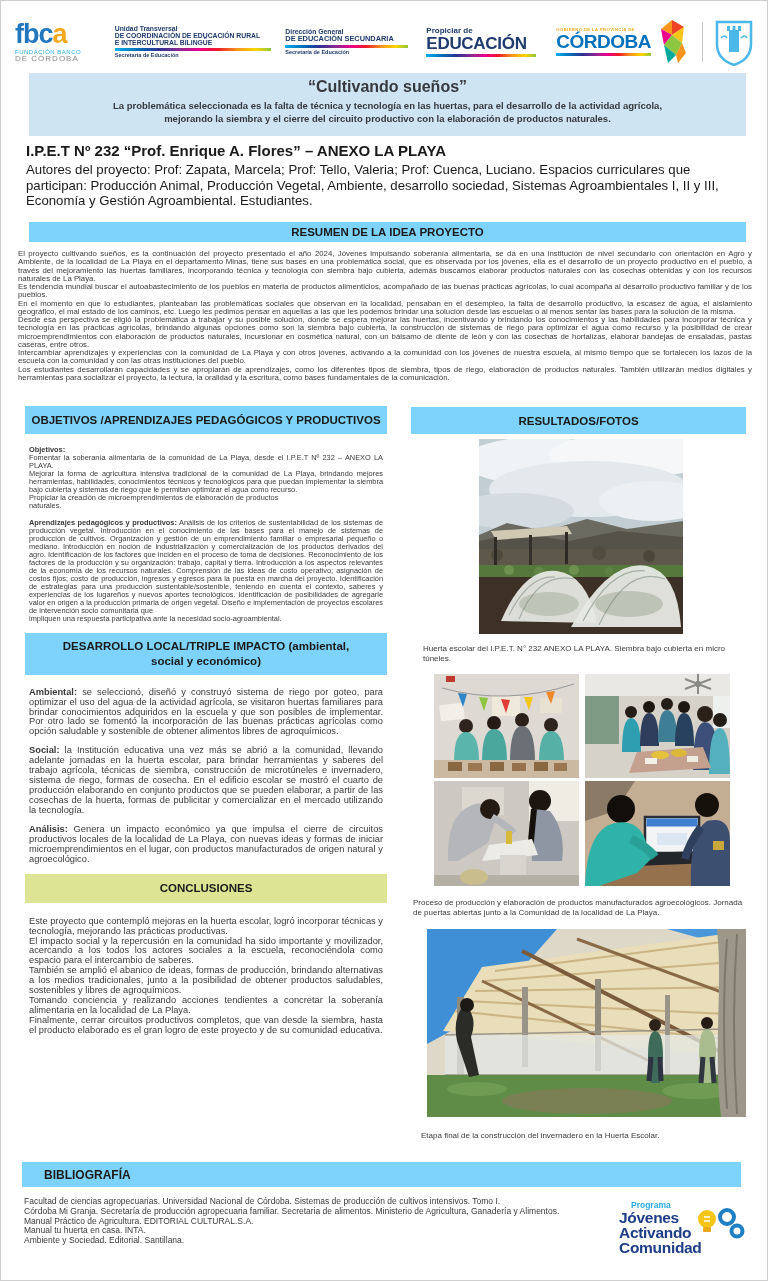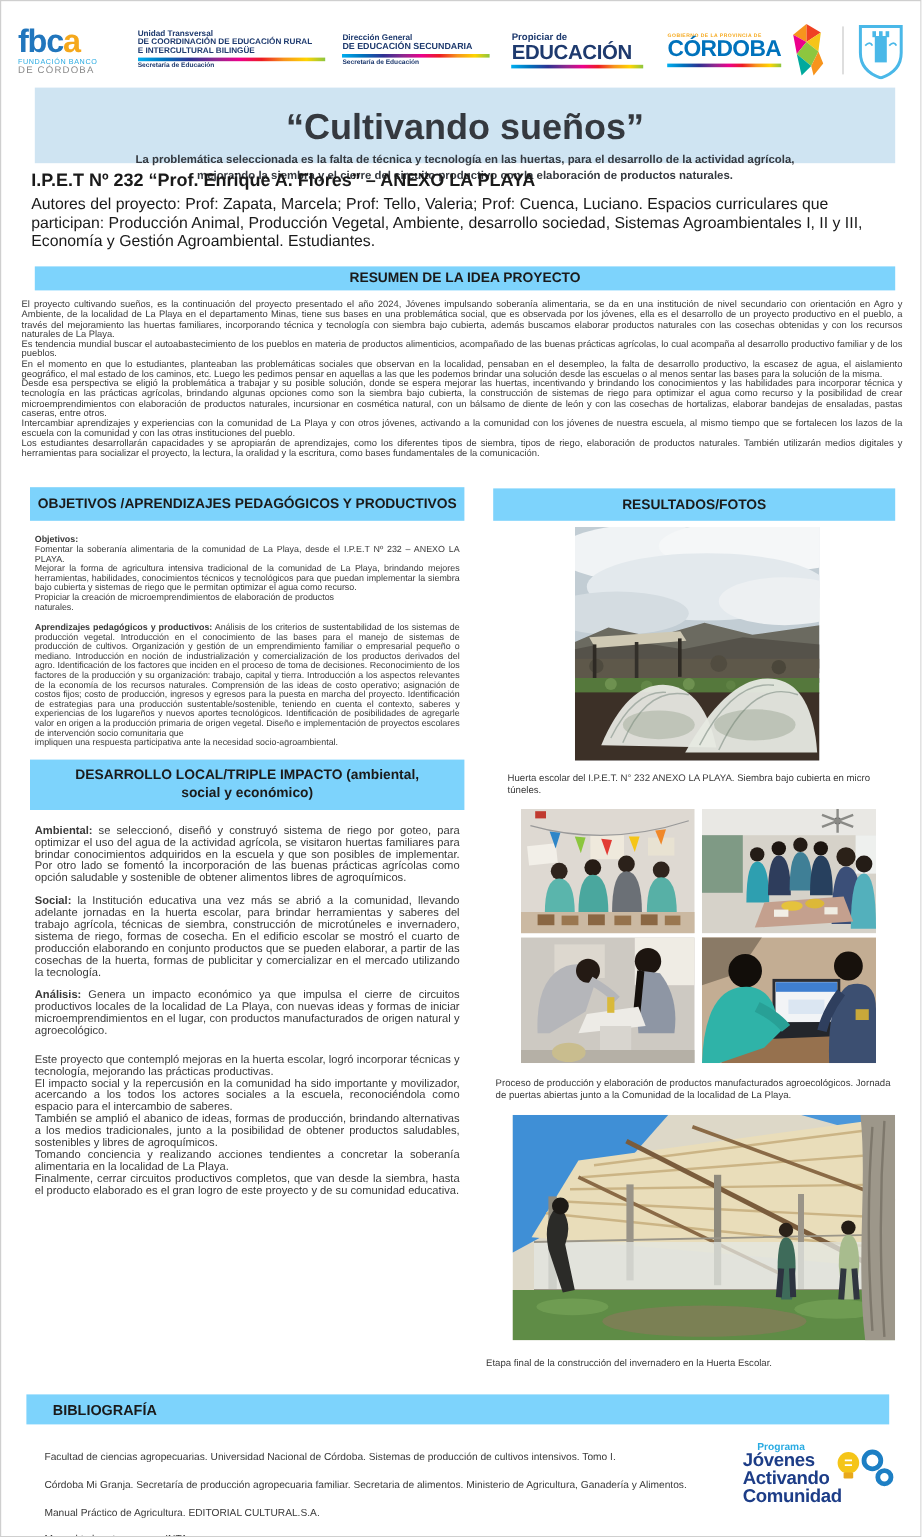--- a/index.html
+++ b/index.html
@@ -23,21 +23,21 @@
   .ministerio{margin-left:18px;line-height:1;}
   .ministerio .m1{font-size:8px;font-weight:bold;color:#1e3a6e;}
   .ministerio .m2{font-size:17px;font-weight:bold;color:#1e3a6e;letter-spacing:-.3px;}
   .cba{margin-left:20px;display:flex;align-items:center;}
   .cba-text{line-height:1;}
   .cba-text .small{font-size:4.2px;font-weight:bold;color:#f5a81c;letter-spacing:.4px;}
   .cba-text .big{font-size:19px;font-weight:bold;color:#0072bc;letter-spacing:-.5px;}
   .divider{width:1px;height:40px;background:#c9c9c9;margin:0 10px 0 12px;}
   
   .banner{position:absolute;left:28px;top:72px;width:717px;height:63px;background:#cfe4f2;text-align:center;}
-  .banner .title{font-size:30px;font-weight:bold;color:#35393f;margin-top:17px;}
+  .banner .title{font-size:16px;font-weight:bold;color:#35393f;margin-top:5px;}
   .banner .sub{font-size:9.5px;font-weight:bold;color:#35393f;line-height:1.4;margin-top:3px;}
   
   .school{position:absolute;left:25px;top:141px;width:710px;}
   .school .name{font-size:15px;font-weight:bold;color:#1a1a1a;}
   .school .authors{font-size:13.2px;color:#1a1a1a;line-height:1.18;margin-top:3px;}
   
   .bar{background:#7dd3fc;text-align:center;font-weight:bold;color:#1a1a1a;display:flex;align-items:center;justify-content:center;}
   .bar.green{background:#dde594;}
   .resumen-bar{position:absolute;left:28px;top:221px;width:717px;height:20px;font-size:11.5px;}
   .resumen-body{position:absolute;left:17px;top:249px;width:734px;font-size:7.8px;line-height:1.06;text-align:justify;color:#3a3a3a;}
@@ -53,21 +53,21 @@
   .con-bar{height:29px;margin-top:9px;}
   .block-gap{margin-top:9px;}
   
   .res-bar{position:absolute;left:410px;top:406px;width:335px;height:27px;font-size:11.5px;}
   .photo{position:absolute;overflow:hidden;}
   .photo svg{display:block;}
   .caption{position:absolute;font-size:8px;line-height:1.3;color:#3a3a3a;}
   
   .bib-bar{position:absolute;left:21px;top:1161px;width:719px;height:25px;justify-content:flex-start;padding-left:22px;font-size:12px;box-sizing:border-box;}
   .bib-list{position:absolute;left:23px;top:1196px;width:705px;font-size:8.5px;line-height:1.15;color:#3a3a3a;}
-  .bib-list div{margin:13px;}
+  .bib-list div{margin:0;}
   
   .programa{position:absolute;left:618px;top:1200px;width:140px;line-height:1;}
   .programa .p-label{font-size:8.5px;font-weight:bold;color:#29abe2;margin-left:12px;}
   .programa .p-line{font-size:15.5px;font-weight:bold;color:#1d3d87;letter-spacing:-.3px;line-height:.98;}
   .programa .icon{position:absolute;right:14px;top:6px;}
 </style>
 </head>
 <body>
 
 <div class="poster">
@@ -156,20 +156,21 @@
 naturales.</div>
     </div>
     <div class="txt-xs block-gap prewrap"><b>Aprendizajes pedagógicos y productivos:</b> <span>Análisis de los criterios de sustentabilidad de los sistemas de producción vegetal. Introducción en el conocimiento de las bases para el manejo de sistemas de producción de cultivos. Organización y gestión de un emprendimiento familiar o empresarial pequeño o mediano. Introducción en noción de industrialización y comercialización de los productos derivados del agro. Identificación de los factores que inciden en el proceso de toma de decisiones. Reconocimiento de los factores de la producción y su organización: trabajo, capital y tierra. Introducción a los aspectos relevantes de la economía de los recursos naturales. Comprensión de las ideas de costo operativo; asignación de costos fijos; costo de producción, ingresos y egresos para la puesta en marcha del proyecto. Identificación de estrategias para una producción sustentable/sostenible, teniendo en cuenta el contexto, saberes y experiencias de los lugareños y nuevos aportes tecnológicos. Identificación de posibilidades de agregarle valor en origen a la producción primaria de origen vegetal. Diseño e implementación de proyectos escolares de intervención socio comunitaria que
 impliquen una respuesta participativa ante la necesidad socio-agroambiental.</span></div>
 
     <div class="bar des-bar">DESARROLLO LOCAL/TRIPLE IMPACTO (ambiental, social y económico)</div>
     <div class="txt-sm" style="margin-top:13px;"><b>Ambiental:</b> <span>se seleccionó, diseñó y construyó sistema de riego por goteo, para optimizar el uso del agua de la actividad agrícola, se visitaron huertas familiares para brindar conocimientos adquiridos en la escuela y que son posibles de implementar. Por otro lado se fomentó la incorporación de las buenas prácticas agrícolas como opción saludable y sostenible de obtener alimentos  libres de agroquímicos.</span></div>
     <div class="txt-sm block-gap"><b>Social:</b> <span>la Institución educativa una vez más se abrió a la comunidad, llevando adelante jornadas en la huerta escolar, para brindar herramientas y saberes del trabajo agrícola, técnicas de siembra, construcción de microtúneles e invernadero, sistema de riego, formas de cosecha. En el edificio escolar se mostró el cuarto de producción elaborando en conjunto productos que se pueden elaborar, a partir de las cosechas de la huerta, formas de publicitar y comercializar en el mercado utilizando la tecnología.</span></div>
     <div class="txt-sm block-gap"><b>Análisis:</b> <span>Genera un impacto económico ya que impulsa el cierre de circuitos productivos locales de la localidad de La Playa, con nuevas ideas y formas de iniciar microemprendimientos en el lugar, con productos manufacturados de origen natural y agroecológico.</span></div>
 
+    <div class="bar green con-bar">CONCLUSIONES</div>
     <div class="txt-sm" style="margin-top:14px;">
       <div>Este proyecto que contempló mejoras en la huerta escolar, logró incorporar técnicas y tecnología, mejorando las prácticas productivas.</div>
       <div>El impacto social y la repercusión en la comunidad ha sido importante y movilizador, acercando a los todos los actores sociales a la escuela, reconociéndola como espacio para el intercambio de saberes.</div>
       <div>También se amplió el abanico de ideas, formas de producción, brindando alternativas a los medios tradicionales, junto a la posibilidad de obtener productos saludables, sostenibles y libres de agroquímicos.</div>
       <div>Tomando conciencia y realizando acciones tendientes a concretar la soberanía alimentaria en la localidad de La Playa.</div>
       <div>Finalmente, cerrar circuitos productivos completos, que van desde la siembra, hasta el producto elaborado es el gran logro de este proyecto y de su comunidad educativa.</div>
     </div>
   </div>
 
   <div class="bar res-bar">RESULTADOS/FOTOS</div>
@@ -328,21 +329,21 @@
       <circle cx="228" cy="96" r="6" fill="#2b2118"></circle>
       <path d="M221 128 Q221 102 228 102 Q236 102 236 128 L233 154 L224 154 Z" fill="#3e6b5a"></path>
       <path d="M224 128 L222 152 M233 128 L234 152" stroke="#2d3340" stroke-width="5"></path>
       <circle cx="280" cy="94" r="6" fill="#241c14"></circle>
       <path d="M272 126 Q272 100 280 100 Q289 100 289 126 L286 154 L275 154 Z" fill="#a8bc8e"></path>
       <path d="M276 128 L274 154 M285 128 L287 154" stroke="#30363f" stroke-width="5"></path>
       <path d="M290 0 L319 0 L319 188 L294 188 C286 120 296 58 290 0 Z" fill="#9d978a"></path>
       <path d="M300 10 Q294 90 300 180 M310 5 Q304 95 310 185" stroke="#7e786c" stroke-width="2" fill="none"></path>
     </svg>
   </div>
-  <div class="caption" style="left:404px;top:1130px;width:330px;">Etapa final de la construcción del invernadero en la Huerta Escolar.</div>
+  <div class="caption" style="left:420px;top:1130px;width:330px;">Etapa final de la construcción del invernadero en la Huerta Escolar.</div>
 
   <div class="bar bib-bar">BIBLIOGRAFÍA</div>
   <div class="bib-list">
     <div>Facultad de ciencias agropecuarias. Universidad Nacional de Córdoba. Sistemas de producción de cultivos intensivos. Tomo I.</div>
     <div>Córdoba Mi Granja. Secretaría de producción agropecuaria familiar. Secretaria de alimentos. Ministerio de Agricultura, Ganadería y Alimentos.</div>
     <div>Manual Práctico de Agricultura. EDITORIAL CULTURAL.S.A.</div>
     <div>Manual tu huerta en casa. INTA.</div>
     <div>Ambiente y Sociedad. Editorial. Santillana.</div>
   </div>
 

